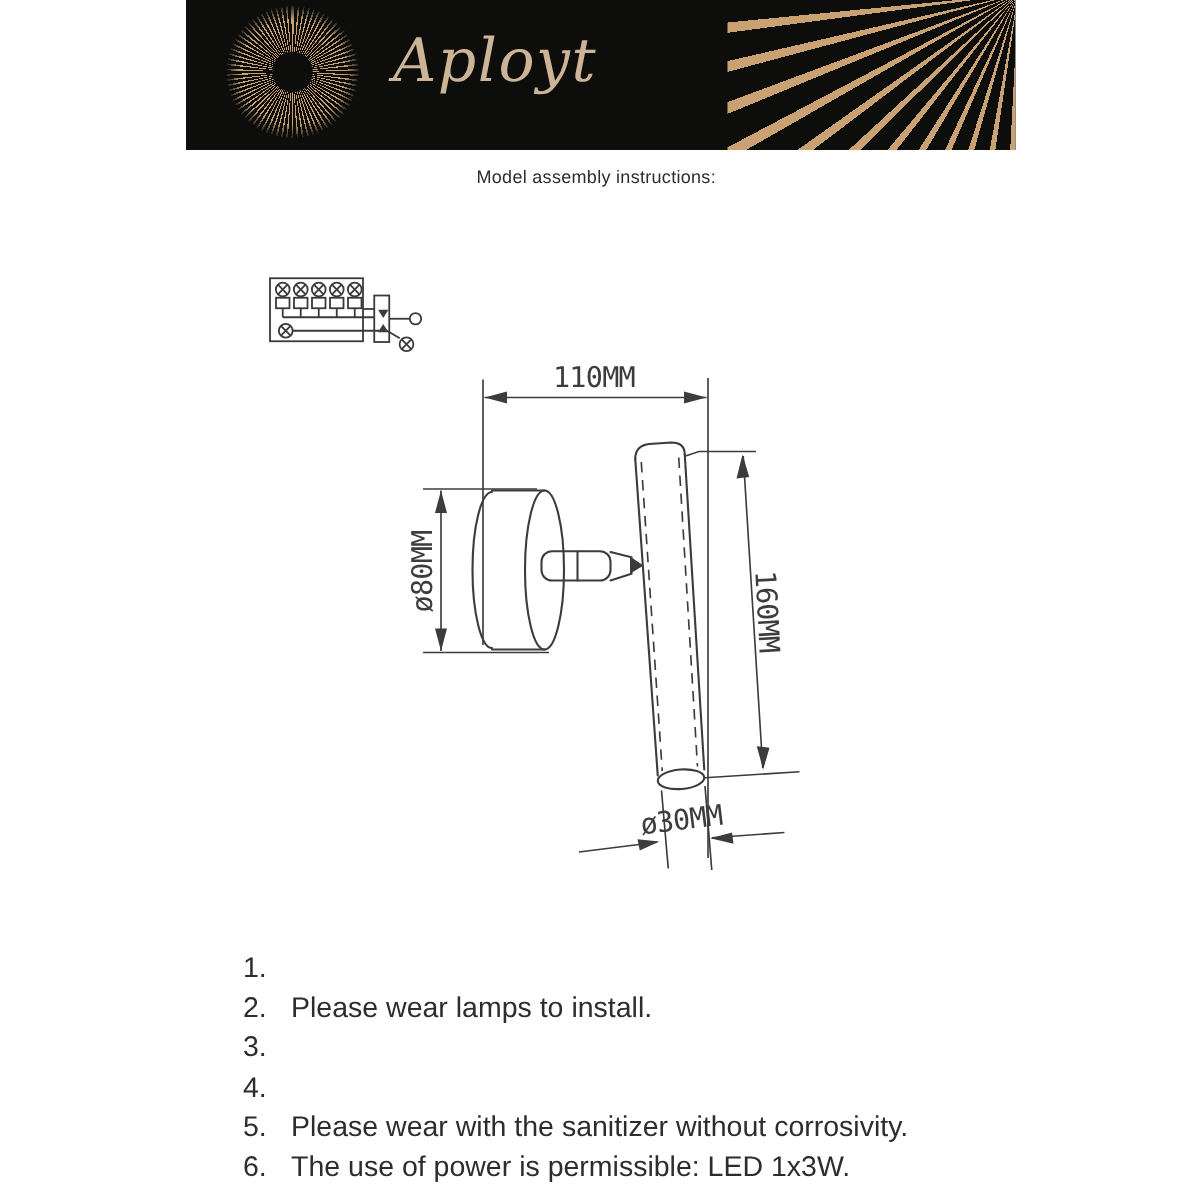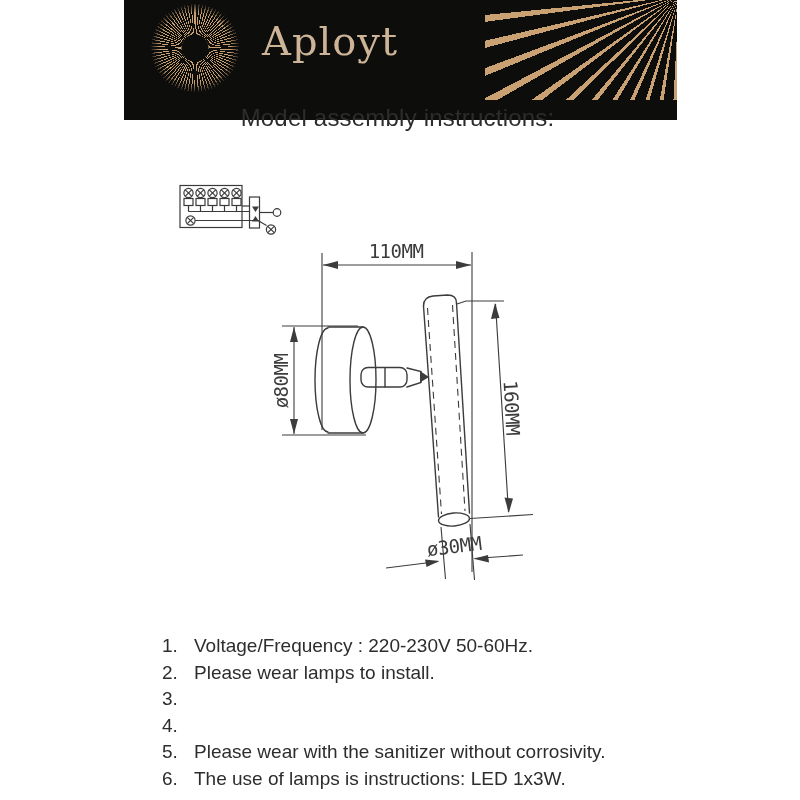--- a/index.html
+++ b/index.html
@@ -1,39 +1,39 @@
 <!DOCTYPE html>
 <html><head>
 <meta charset="utf-8">
 <style>
   html,body{margin:0;padding:0;background:#ffffff;}
   body{width:800px;height:800px;font-family:"Liberation Sans",sans-serif;}
   .page{position:relative;width:800px;height:800px;background:#ffffff;overflow:hidden;}
 
   
-  .hdr{position:absolute;left:124px;top:0;width:553px;height:120px;background:#0d0d0c;overflow:hidden;}
+  .hdr{position:absolute;left:124px;top:0;width:553px;height:100px;background:#0d0d0c;overflow:hidden;font-style:italic;}
   .starburst{
     position:absolute;left:27px;top:4px;width:88px;height:88px;border-radius:50%;
     background:
       radial-gradient(circle at 50% 50%, #0d0d0c 0 13px, rgba(13,13,12,0) 14px),
       radial-gradient(circle at 50% 50%, rgba(13,13,12,0) 0 56%, #0d0d0c 73%),
       repeating-conic-gradient(#c9a173 0deg 1.5deg, rgba(13,13,12,0) 1.5deg 4.6deg);
   }
   .brand{
     position:absolute;left:138px;top:18px;color:#cdb497;
     font-family:"DejaVu Serif",serif;font-size:40px;font-weight:400;letter-spacing:1px;
   }
   .fan{
     position:absolute;right:0;top:0;width:192px;height:100px;
     background:repeating-conic-gradient(from 181deg at 101% -4%, #c9a173 0deg 2deg, rgba(13,13,12,0) 2deg 7.4deg);
   }
 
   
   .titleblock{position:absolute;left:0;top:106px;width:795px;text-align:center;
-    color:#2d2d2d;font-size:24px;font-weight:500;line-height:24px;letter-spacing:.2px;}
+    color:#2d2d2d;font-size:12px;font-weight:500;line-height:24px;letter-spacing:.2px;}
 
   
   svg.diagram{position:absolute;left:140px;top:165px;width:540px;height:440px;}
   .dl{stroke:#3c3c3c;stroke-width:1.4;fill:none;stroke-linecap:round;}
   .wl{stroke:#3a3a3a;stroke-width:1.2;fill:none;}
   .tl{stroke:#3c3c3c;stroke-width:1.1;fill:none;}
   .dsh{stroke-dasharray:7 5;}
   .ar{fill:#3c3c3c;stroke:none;}
   .dt{fill:#3c3c3c;font-family:"DejaVu Sans Mono",monospace;font-size:19px;letter-spacing:-0.5px;}
 
@@ -173,35 +173,34 @@
         <line class="tl" x1="474.5" y1="558.5" x2="523" y2="555"></line>
         <polygon class="ar" points="473.5,558.8 488,555 489,562.5"></polygon>
         <text class="dt" transform="translate(455,553) rotate(-7)" text-anchor="middle">ø30MM</text>
       </g>
     </g>
   </svg>
 
   <div class="list">
     <div class="li">
       <span class="num">1.</span>
-      <span class="txt">Voltage/Frequency : 220-230V 50-60Hz.</span>
     </div>
     <div class="li">
       <span class="num">2.</span>
       <span class="txt">Please wear lamps to install.</span>
     </div>
     <div class="li">
       <span class="num">3.</span>
     </div>
     <div class="li">
       <span class="num">4.</span>
     </div>
     <div class="li">
       <span class="num">5.</span>
       <span class="txt">Please wear with the sanitizer without corrosivity.</span>
     </div>
     <div class="li">
       <span class="num">6.</span>
-      <span class="txt">The use of lamps is instructions: LED 1x3W.</span>
+      <span class="txt">The use of power is permissible: LED 1x3W.</span>
     </div>
   </div>
 
 </div>
 
 </body></html>

